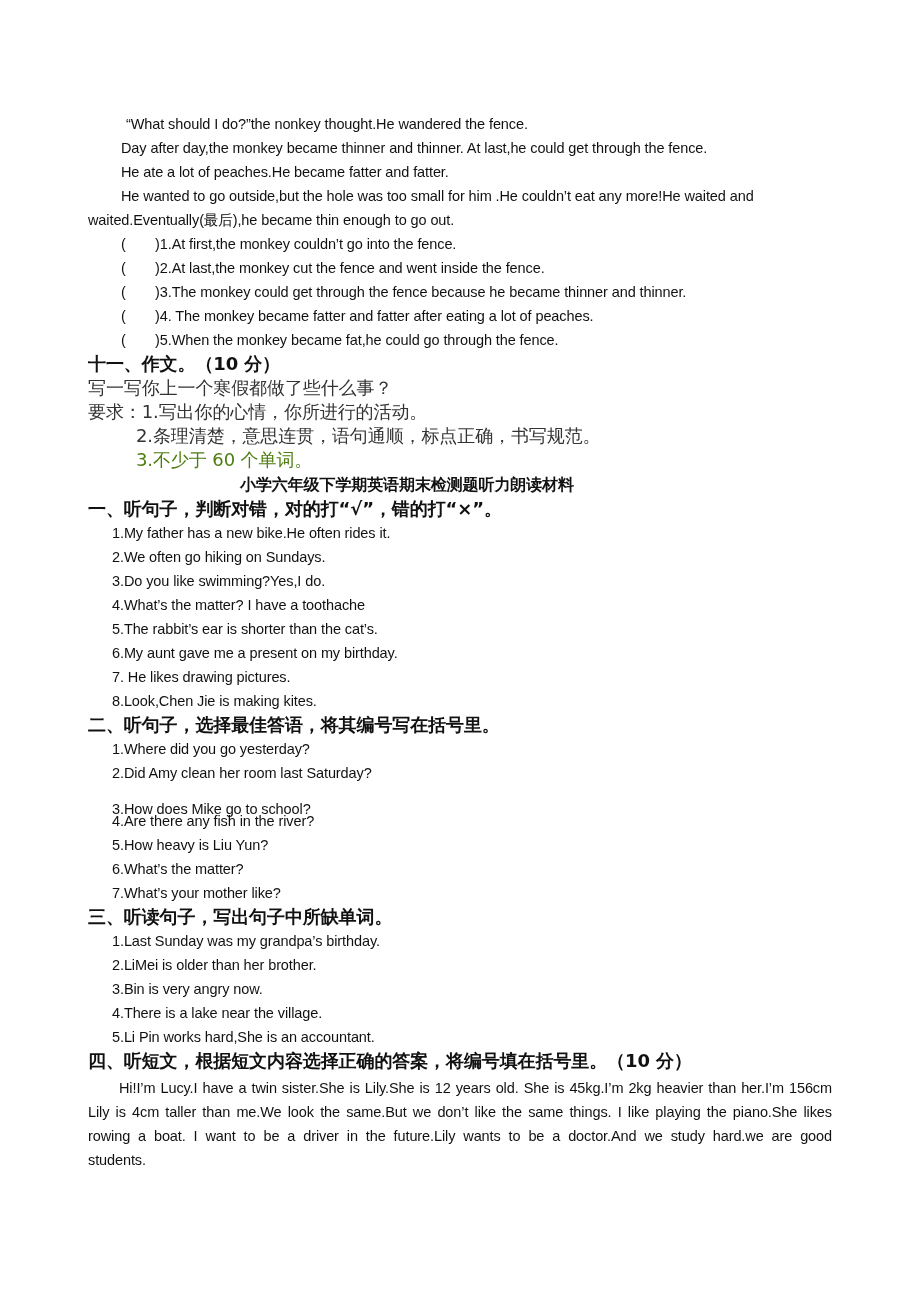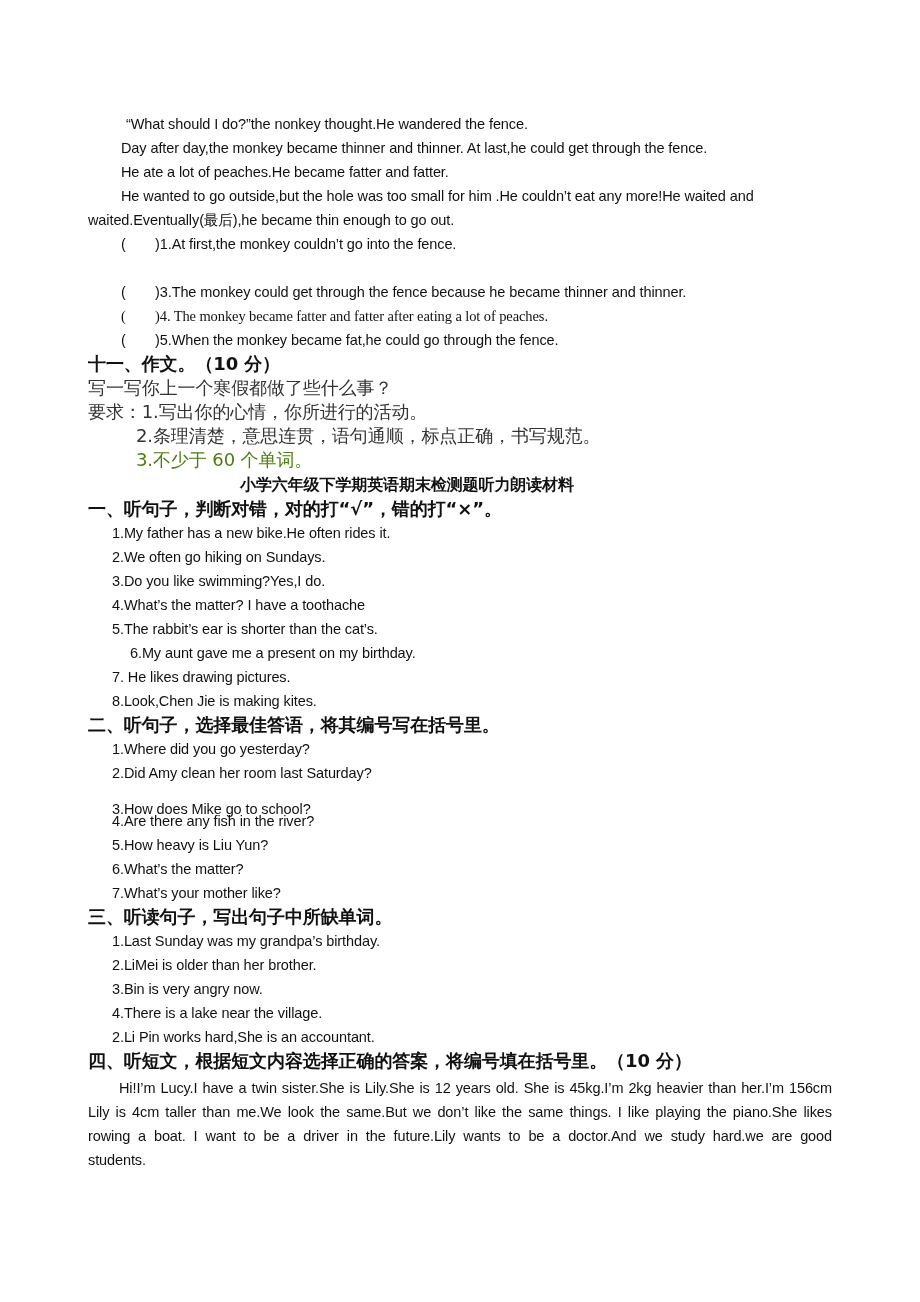--- a/index.html
+++ b/index.html
@@ -58,24 +58,27 @@
 
   <div class="line" style="left:121px; top:138px;">Day after day,the monkey became thinner and thinner. At last,he could get through the fence.</div>
   <div class="line" style="left:126px; top:114px;">“What should I do?”the nonkey thought.He wandered the fence.</div>
   <div class="line" style="left:121px; top:162px;">He ate a lot of peaches.He became fatter and fatter.</div>
   <div class="line" style="left:121px; top:186px;">He wanted to go outside,but the hole was too small for him .He couldn’t eat any more!He waited and</div>
   <div class="line" style="left:88px; top:210px;">waited.Eventually(最后),he became thin enough to go out.</div>
 
   <div class="line" style="left:121px; top:234px;">
     <span class="paren"><span>(</span></span><span>)</span><span>1.At first,the monkey couldn’t go into the fence.</span>
   </div>
+  <div class="line" style="left:121px; top:258px;">
+    <span class="paren"><span>(</span></span><span>)</span><span>2.At last,the monkey cut the fence and went inside the fence.</span>
+  </div>
   <div class="line" style="left:121px; top:282px;">
     <span class="paren"><span>(</span></span><span>)</span><span>3.The monkey could get through the fence because he became thinner and thinner.</span>
   </div>
-  <div class="line" style="left:121px; top:306px;font-family:Liberation Serif, serif;">
+  <div class="line" style="left:121px; top:306px;">
     <span class="paren"><span>(</span></span><span>)</span><span>4. The monkey became fatter and fatter after eating a lot of peaches.</span>
   </div>
   <div class="line" style="left:121px; top:330px;">
     <span class="paren"><span>(</span></span><span>)</span><span>5.When the monkey became fat,he could go through the fence.</span>
   </div>
 
   <div class="line cn bold" style="left:88px; top:354px;">十一、作文。（10 分）</div>
   <div class="line cn" style="left:88px; top:378px; color:#333;">写一写你上一个寒假都做了些什么事？</div>
   <div class="line cn" style="left:88px; top:402px; color:#333;">
     <span>要求：</span><span>1.写出你的心情，你所进行的活动。</span>
@@ -84,39 +87,39 @@
   <div class="line cn" style="left:136px; top:450px; color:#4d7c0f;">3.不少于 60 个单词。</div>
 
   <div class="line cn bold" style="left:88px; top:499px;">一、听句子，判断对错，对的打“√”，错的打“×”。</div>
 
   <div class="line cn title" style="left:240px; top:475px;">小学六年级下学期英语期末检测题听力朗读材料</div>
   <div class="line" style="left:112px; top:523px;">1.My father has a new bike.He often rides it.</div>
   <div class="line" style="left:112px; top:547px;">2.We often go hiking on Sundays.</div>
   <div class="line" style="left:112px; top:571px;">3.Do you like swimming?Yes,I do.</div>
   <div class="line" style="left:112px; top:595px;">4.What’s the matter? I have a toothache</div>
   <div class="line" style="left:112px; top:619px;">5.The rabbit’s ear is shorter than the cat’s.</div>
-  <div class="line" style="left:130px; top:643px;text-align:center;">6.My aunt gave me a present on my birthday.</div>
+  <div class="line" style="left:112px; top:643px;text-align:center;">6.My aunt gave me a present on my birthday.</div>
   <div class="line" style="left:112px; top:667px;">7. He likes drawing pictures.</div>
   <div class="line" style="left:112px; top:691px;">8.Look,Chen Jie is making kites.</div>
 
   <div class="line cn bold" style="left:88px; top:715px;">二、听句子，选择最佳答语，将其编号写在括号里。</div>
   <div class="line" style="left:112px; top:739px;">1.Where did you go yesterday?</div>
   <div class="line" style="left:112px; top:763px;text-align:center;">2.Did Amy clean her room last Saturday?</div>
   <div class="line" style="left:112px; top:787px;margin-top:12px;">3.How does Mike go to school?</div>
   <div class="line" style="left:112px; top:811px;">4.Are there any fish in the river?</div>
   <div class="line" style="left:112px; top:835px;">5.How heavy is Liu Yun?</div>
   <div class="line" style="left:112px; top:859px;">6.What’s the matter?</div>
   <div class="line" style="left:112px; top:883px;">7.What’s your mother like?</div>
 
   <div class="line cn bold" style="left:88px; top:907px;">三、听读句子，写出句子中所缺单词。</div>
   <div class="line" style="left:112px; top:931px;">1.Last Sunday was my grandpa’s birthday.</div>
   <div class="line" style="left:112px; top:955px;">2.LiMei is older than her brother.</div>
   <div class="line" style="left:112px; top:979px;">3.Bin is very angry now.</div>
   <div class="line" style="left:112px; top:1003px;">4.There is a lake near the village.</div>
-  <div class="line" style="left:112px; top:1027px;">2.Li Pin works hard,She is an accountant.</div>
+  <div class="line" style="left:112px; top:1027px;">5.Li Pin works hard,She is an accountant.</div>
 
   <div class="line cn bold" style="left:88px; top:1051px;">四、听短文，根据短文内容选择正确的答案，将编号填在括号里。（10 分）</div>
   <div class="line" style="left:119px; top:1078px; width:713px; white-space:normal; text-align:justify; text-align-last:justify;">Hi!I’m Lucy.I have a twin sister.She is Lily.She is 12 years old. She is 45kg.I’m 2kg heavier than her.I’m 156cm</div>
   <div class="line justify" style="left:88px; top:1102px;">Lily is 4cm taller than me.We look the same.But we don’t like the same things.    I like playing the piano.She likes</div>
   <div class="line justify" style="left:88px; top:1126px;">rowing a boat. I want to be a driver in the future.Lily wants to be a doctor.And we study hard.we are good</div>
   <div class="line" style="left:88px; top:1150px;">students.</div>
 
 </div>
 
 </body></html>

